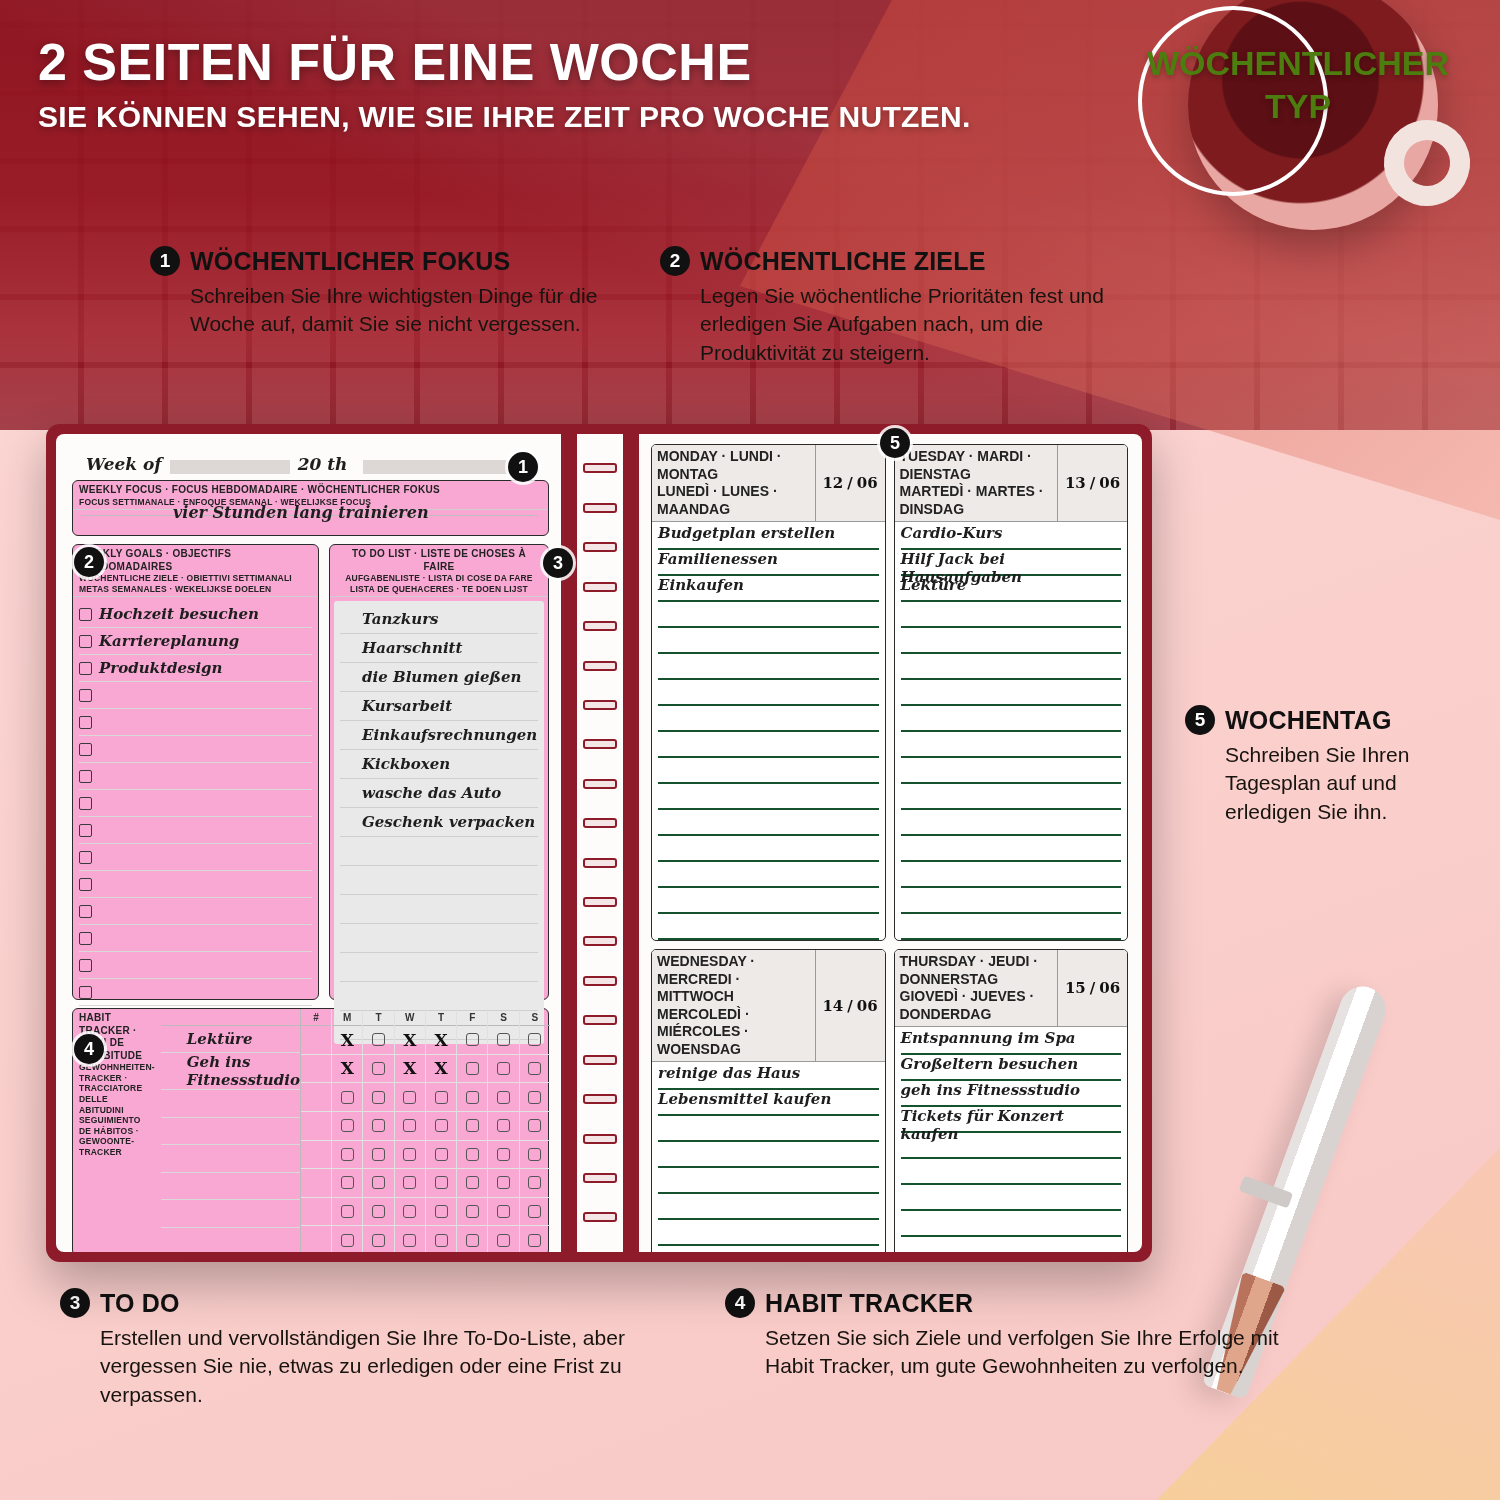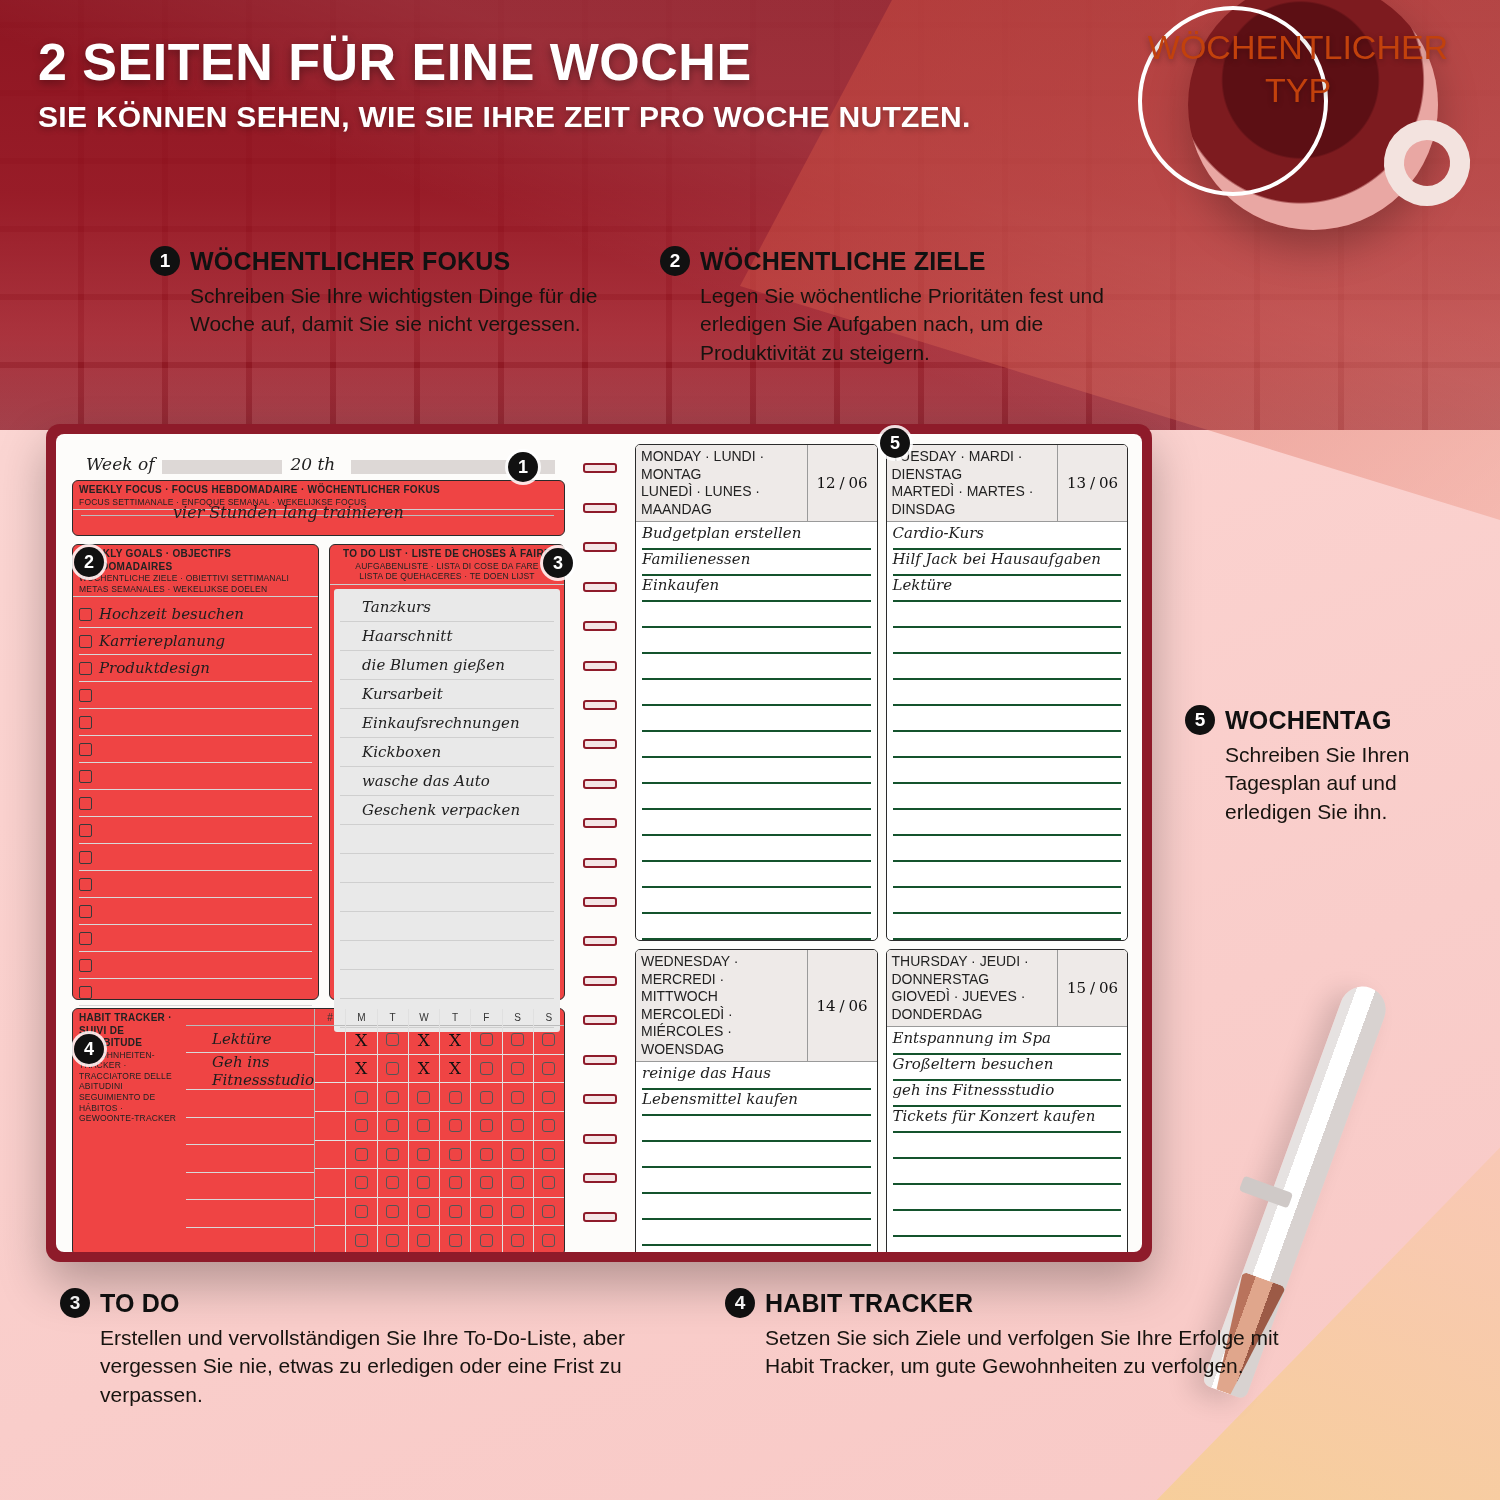--- a/index.html
+++ b/index.html
@@ -72,22 +72,22 @@
     text-shadow:0 2px 6px rgba(0,0,0,.3);
   }
   .badge-circle{
     position:absolute; right:42px; top:6px; width:320px; height:190px;
   }
   .badge-circle .ring{
     position:absolute; left:0; top:0; width:190px; height:190px;
     border:4px solid #fff; border-radius:50%;
   }
   .badge-circle .txt{
-    position:absolute; left:0; top:20px; width:320px; text-align:center;
-    color:#c2410c; font-size:34px; font-weight:400; line-height:1.25;
+    position:absolute; left:0; top:36px; width:320px; text-align:center;
+    color:#4d7c0f; font-size:34px; font-weight:700; line-height:1.25;
     text-shadow:0 2px 6px rgba(0,0,0,.3);
   }
 
   
   .callout { position:absolute; }
   .callout .row { display:flex; align-items:center; gap:10px; }
   .num {
     width:30px; height:30px; border-radius:50%; background:#111; color:#fff;
     font-size:19px; font-weight:700; display:flex; align-items:center; justify-content:center;
     flex:0 0 30px;
@@ -100,33 +100,33 @@
   #c5 { left:1185px; top:705px; width:300px; }
   #c3 { left:60px; top:1288px; width:640px; }
   #c4 { left:725px; top:1288px; width:560px; }
 
   
   .book {
     position:absolute; left:46px; top:424px; width:1106px; height:838px;
     background:#8e1b2a; border-radius:14px; box-shadow:0 22px 48px rgba(0,0,0,.28);
     padding:10px;
   }
-  .pages { position:relative; width:100%; height:100%; display:flex; gap:0; }
+  .pages { position:relative; width:100%; height:100%; display:flex; gap:16px;font-weight:bold; }
   .page {
     background:#fdfcfa; flex:1 1 0; position:relative; overflow:hidden;
   }
   .page.left { border-radius:8px 0 0 8px; padding:14px 12px 10px 16px; }
   .page.right { border-radius:0 8px 8px 0; padding:10px 14px 10px 12px; }
   .spiral {
     position:relative; width:46px; flex:0 0 46px; background:#fdfcfa;
     display:flex; flex-direction:column; justify-content:space-evenly; align-items:center;
   }
   .spiral i { display:block; width:34px; height:10px; border:2px solid #8e1b2a; border-radius:3px; background:#f4e6e6; }
 
-  .sec { border:1.5px solid #2b2b2b; border-radius:6px; background:#ef4444; }
+  .sec { border:1.5px solid #2b2b2b; border-radius:6px; background:#f9a8d4; }
   .sec-hd {
     font-size:8.5px; line-height:1.25; color:#222; padding:3px 6px 2px 6px;
     border-bottom:1px solid #cfcfcf; letter-spacing:.2px;
   }
   .sec-hd b { font-size:10px; letter-spacing:.3px; }
 
   .hand { font-family:"DejaVu Serif", serif; font-style:italic; color:#1e1e1e; }
 
   
   .weekof { display:flex; align-items:flex-end; gap:8px; padding:6px 10px 2px 14px; }

